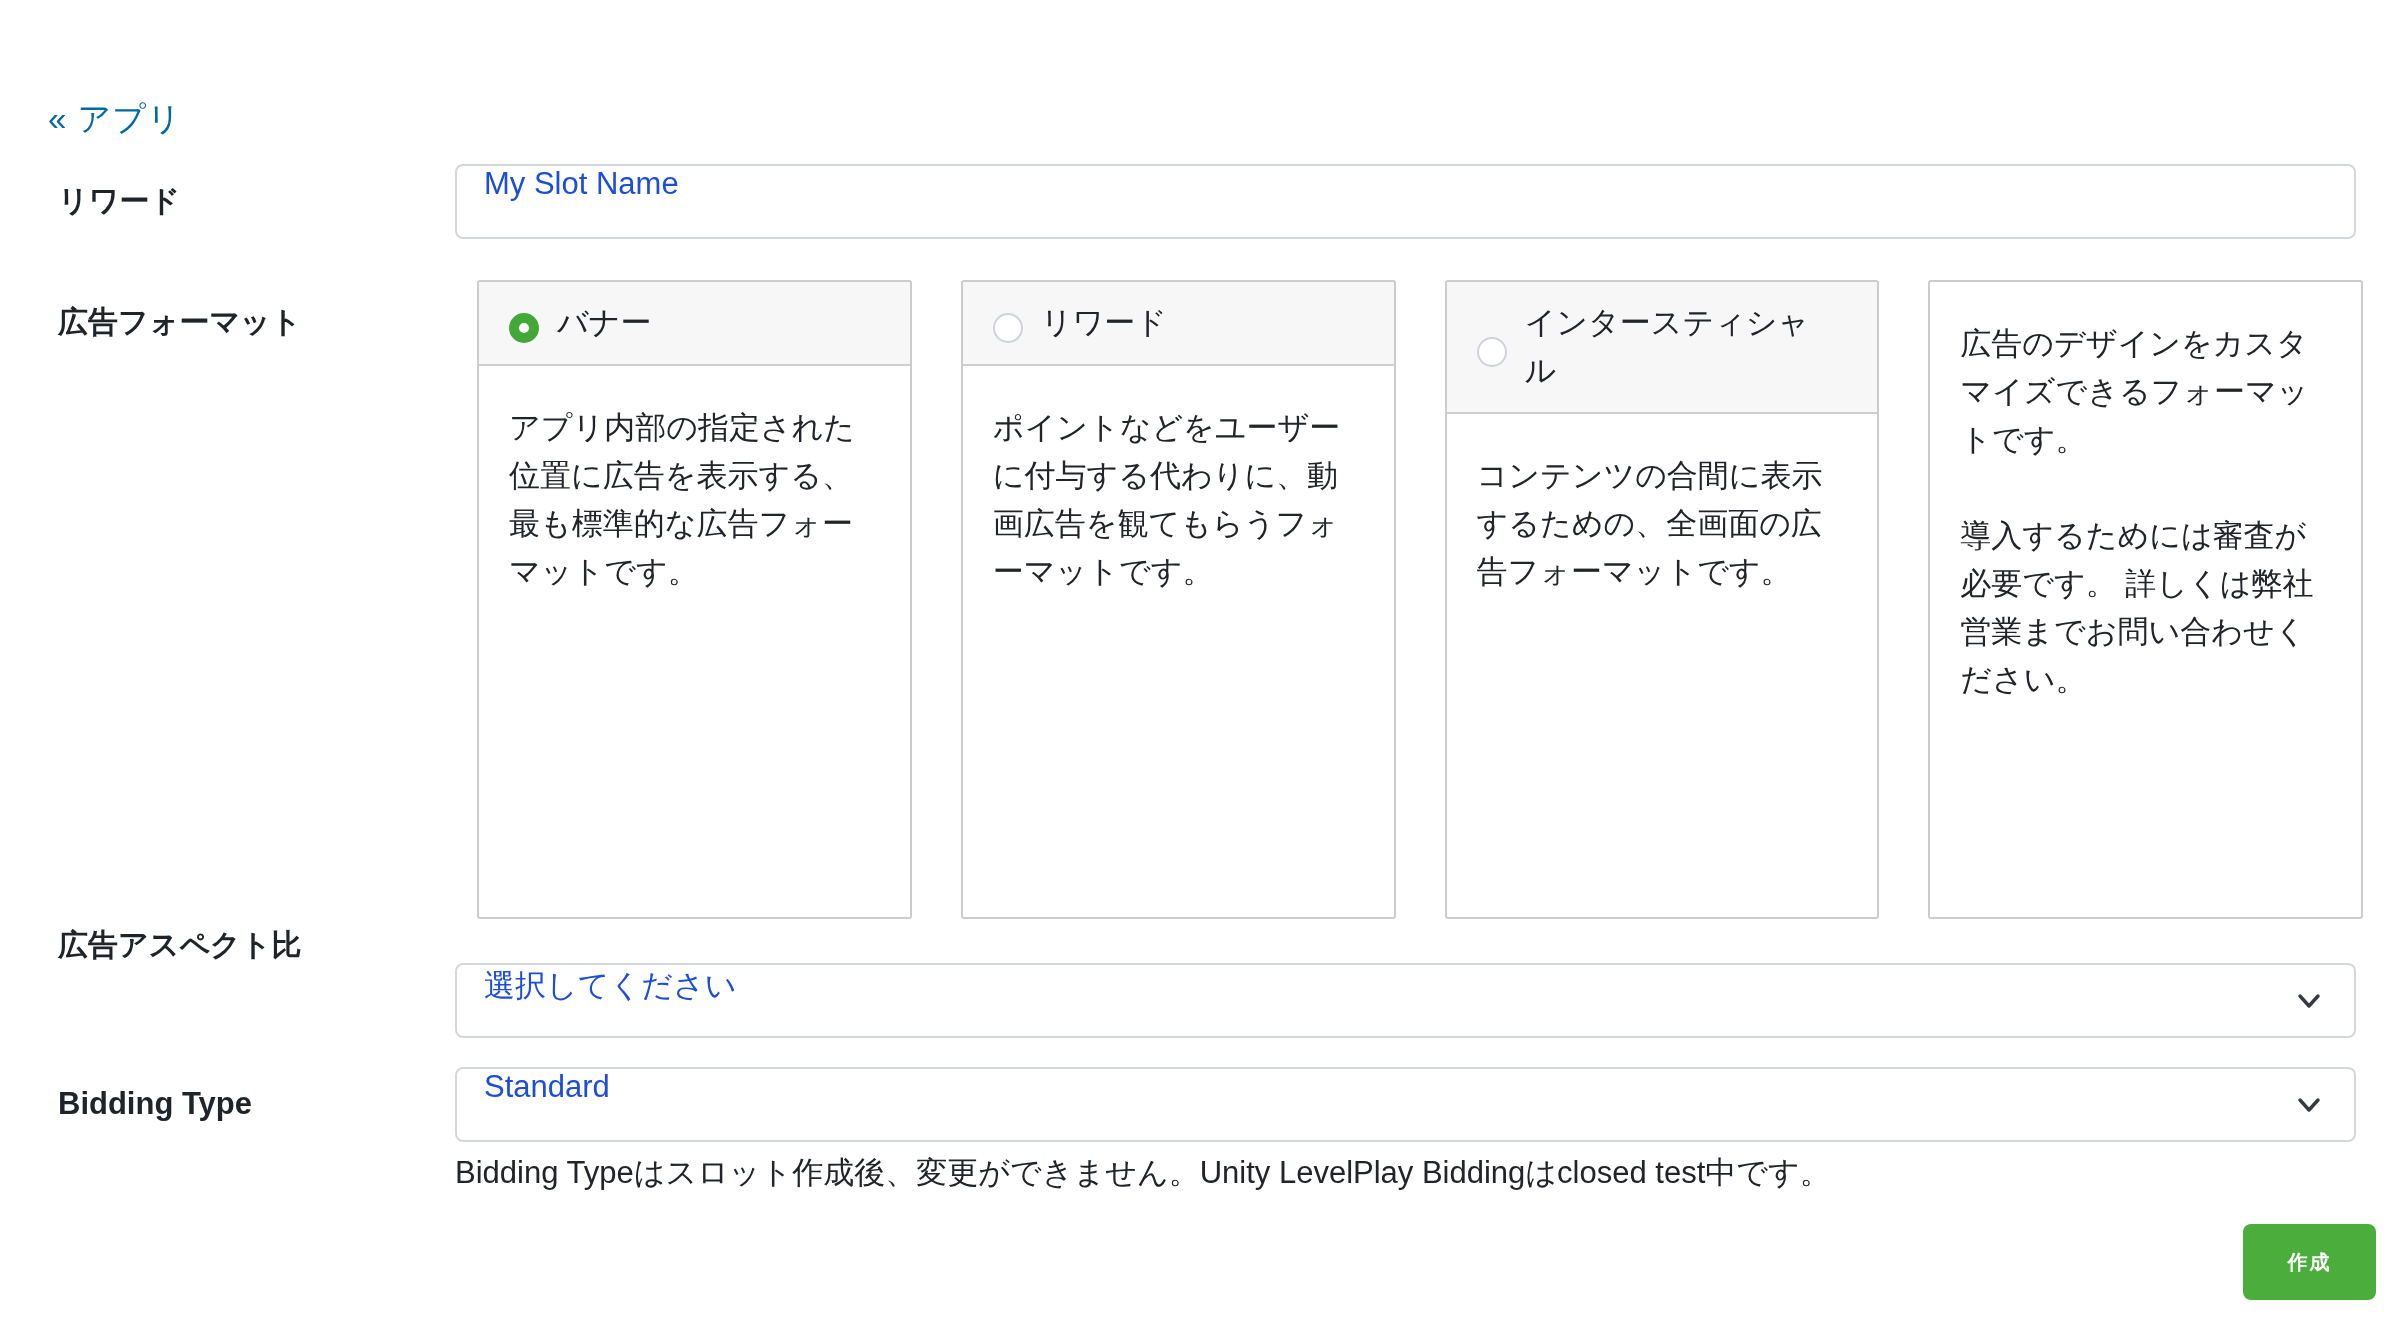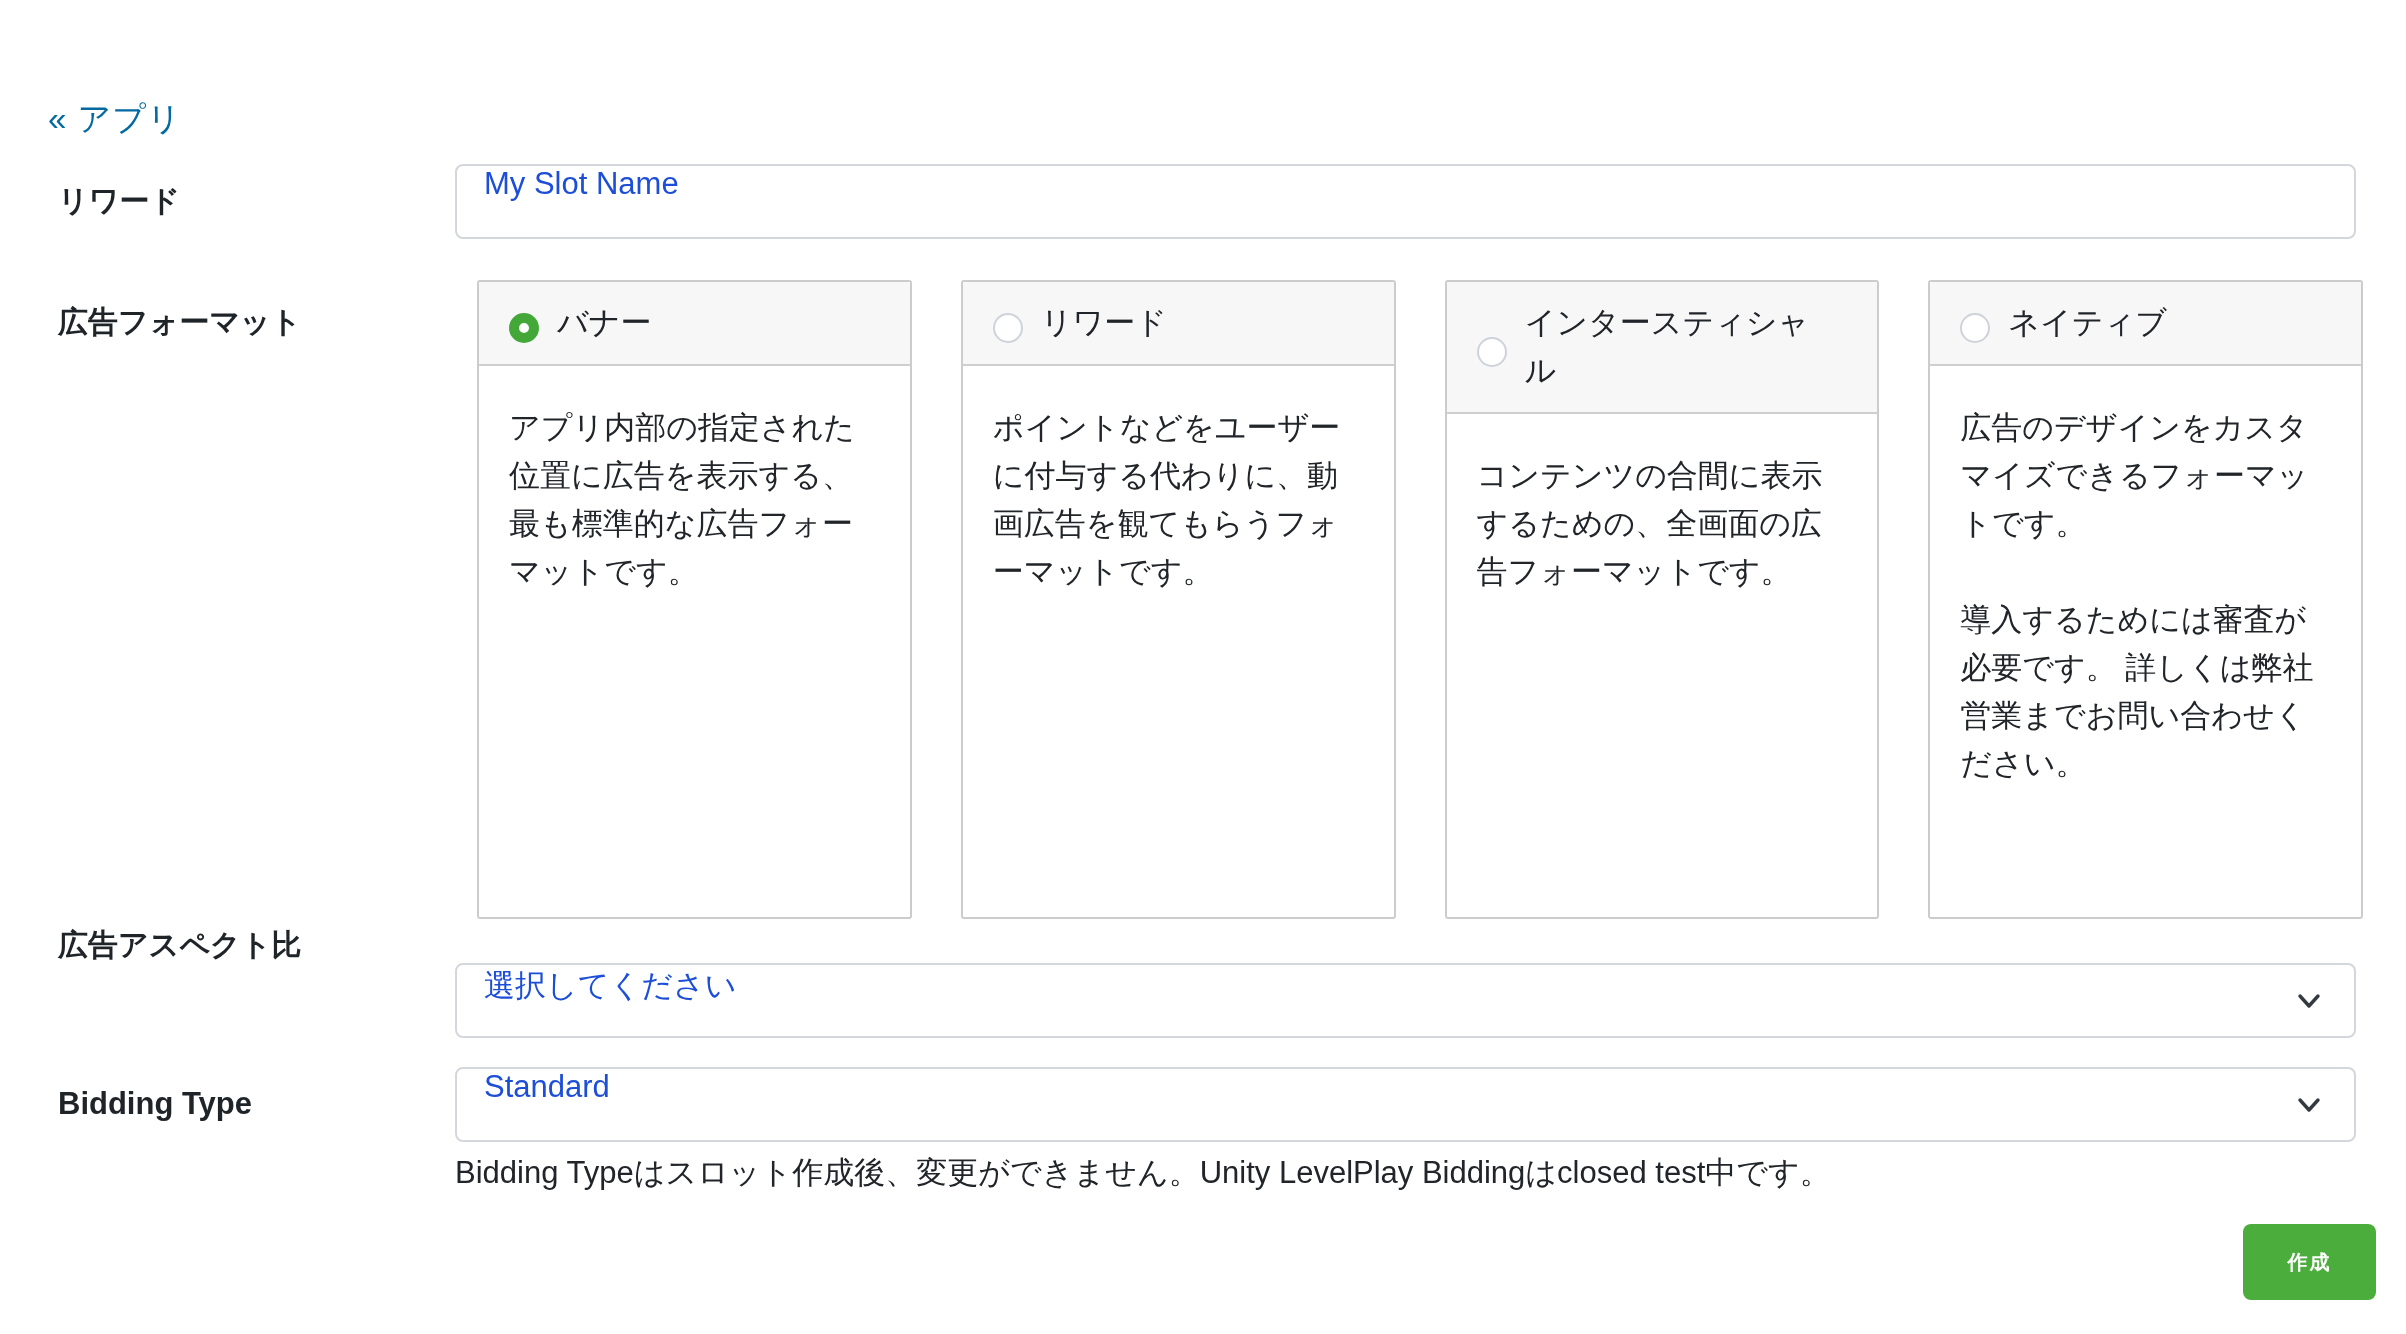--- a/index.html
+++ b/index.html
@@ -113,24 +113,20 @@
       <span class="radio radio--off"></span>
       <span class="card-title">インタースティシャ
 ル</span>
     </div>
     <div class="card-body">コンテンツの合間に表示
 するための、全画面の広
 告フォーマットです。</div>
   </div>
 
   <div class="card">
-    <div class="card-header">
-      <span class="radio radio--off"></span>
-      <span class="card-title">ネイティブ</span>
-    </div>
     <div class="card-body">広告のデザインをカスタ
 マイズできるフォーマッ
 トです。
 
 導入するためには審査が
 必要です。 詳しくは弊社
 営業までお問い合わせく
 ださい。</div>
   </div>
 

